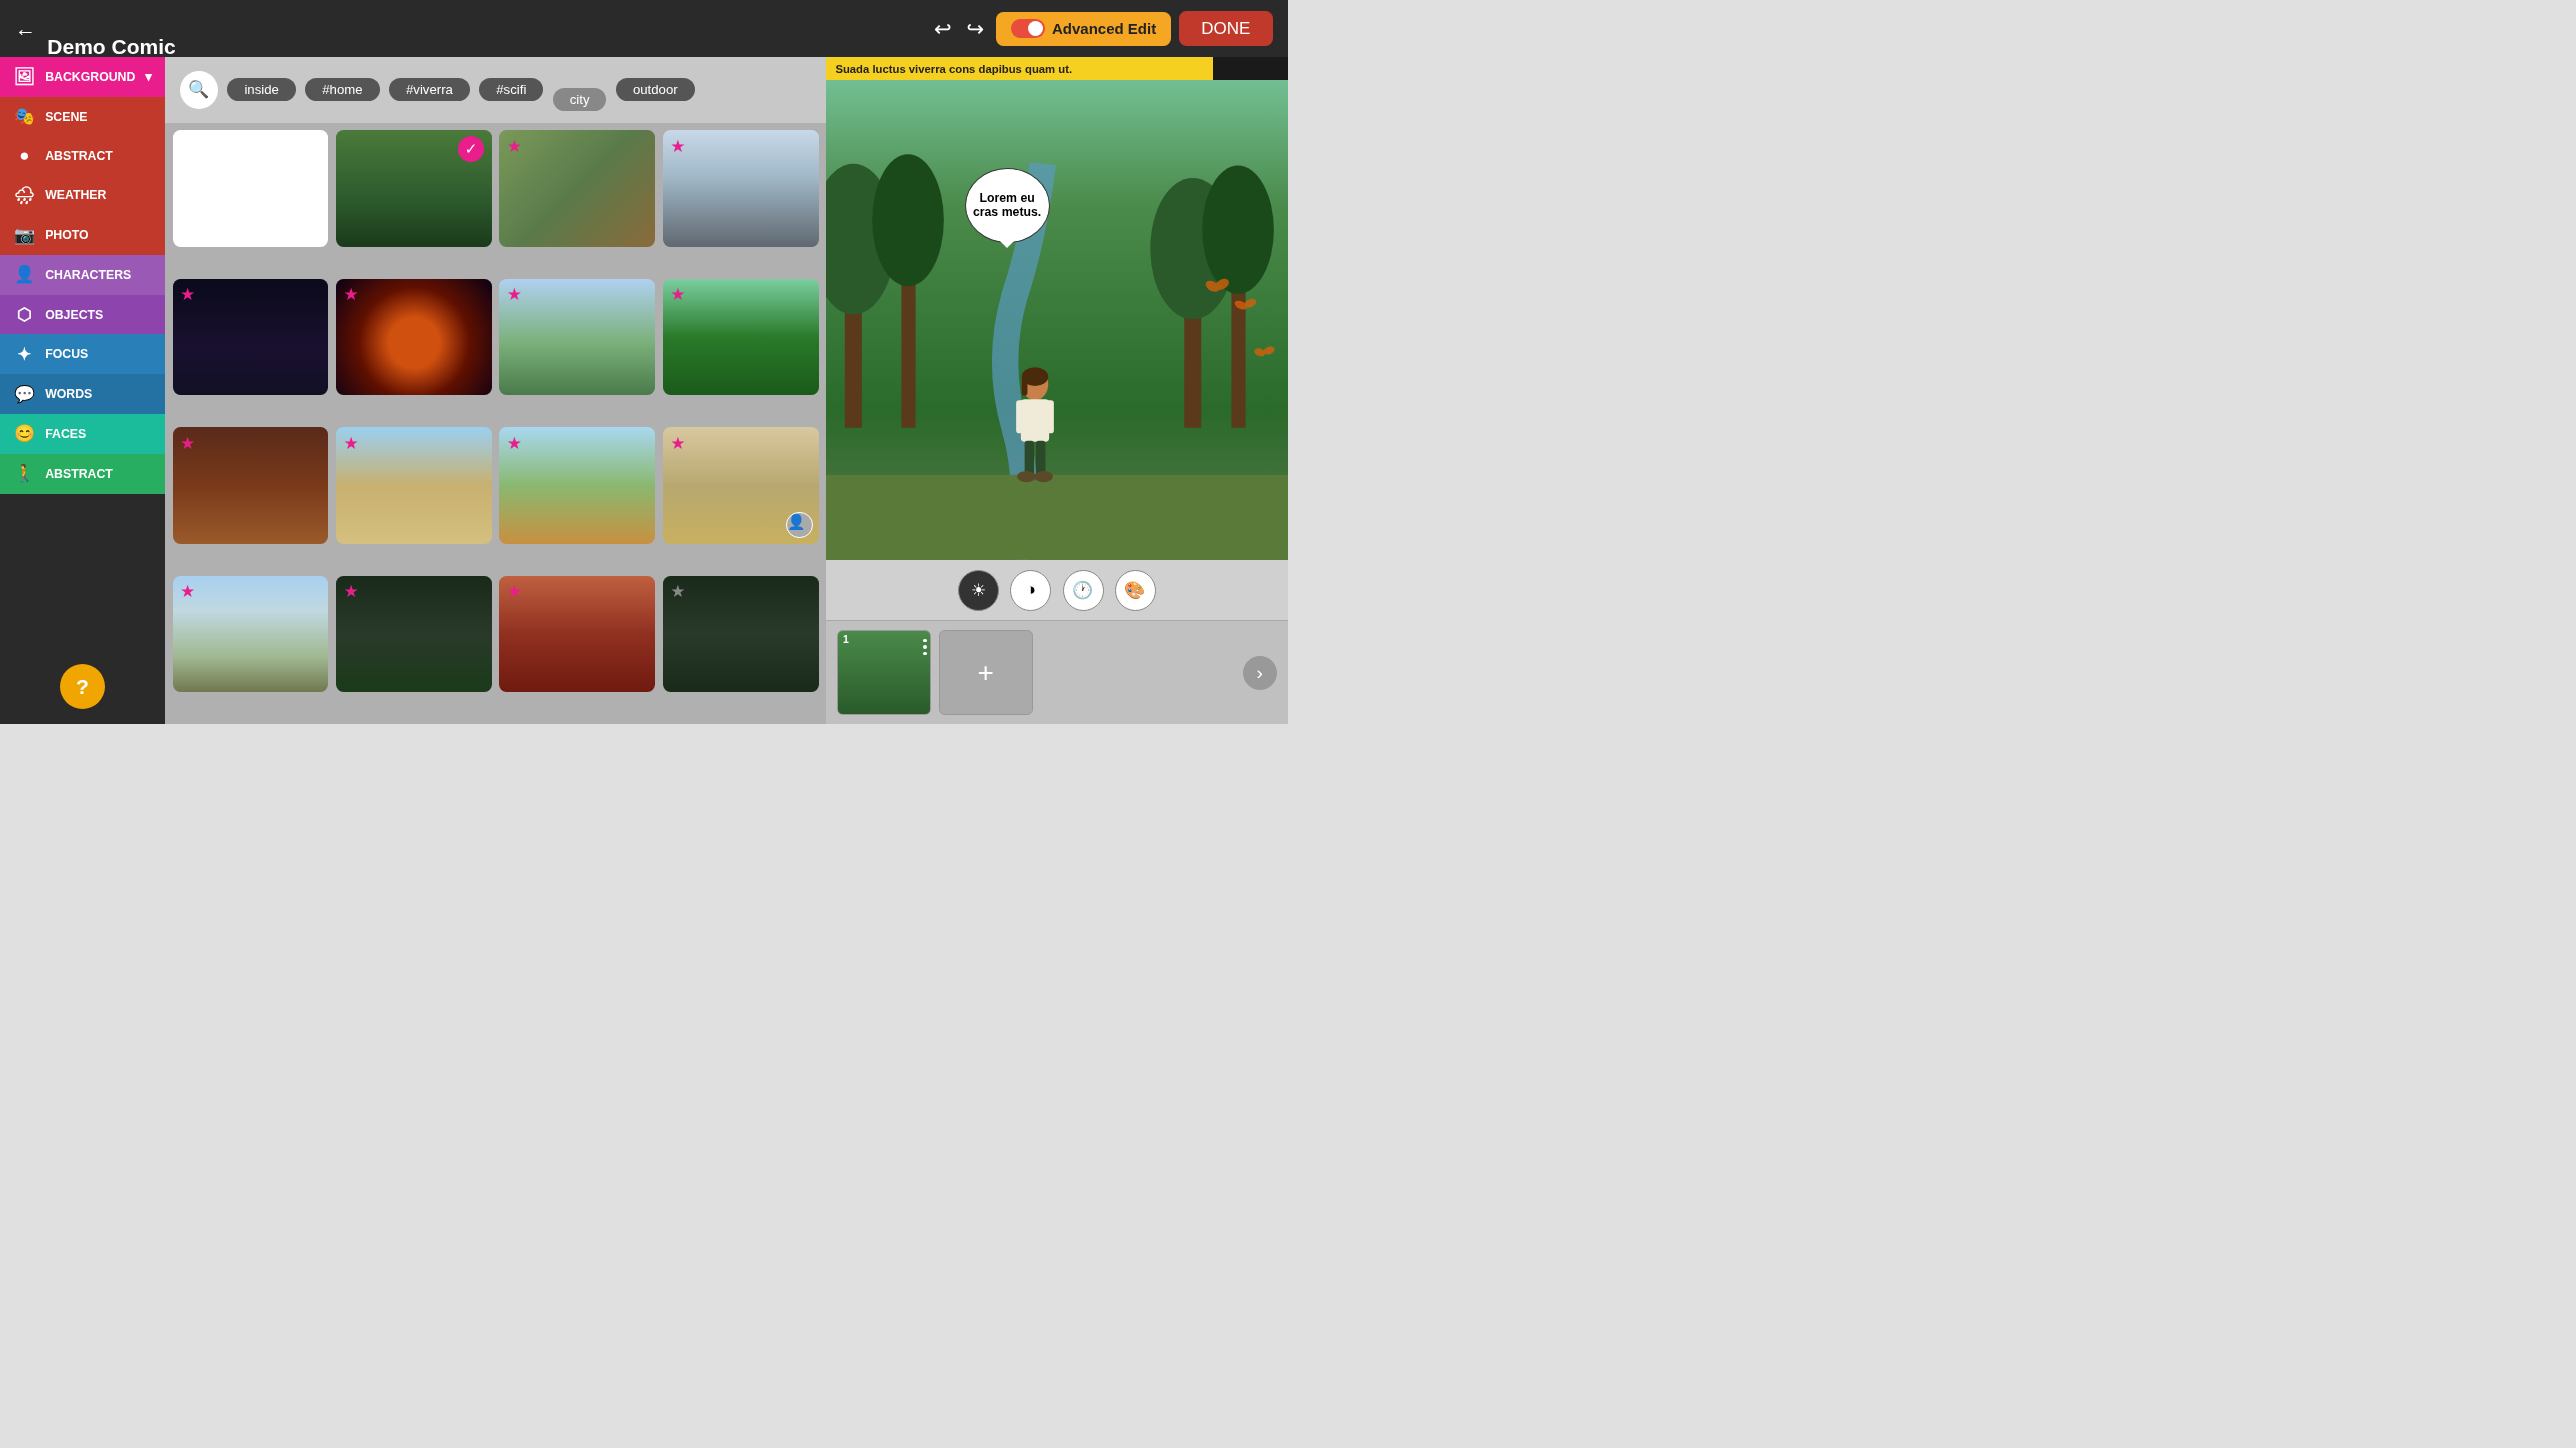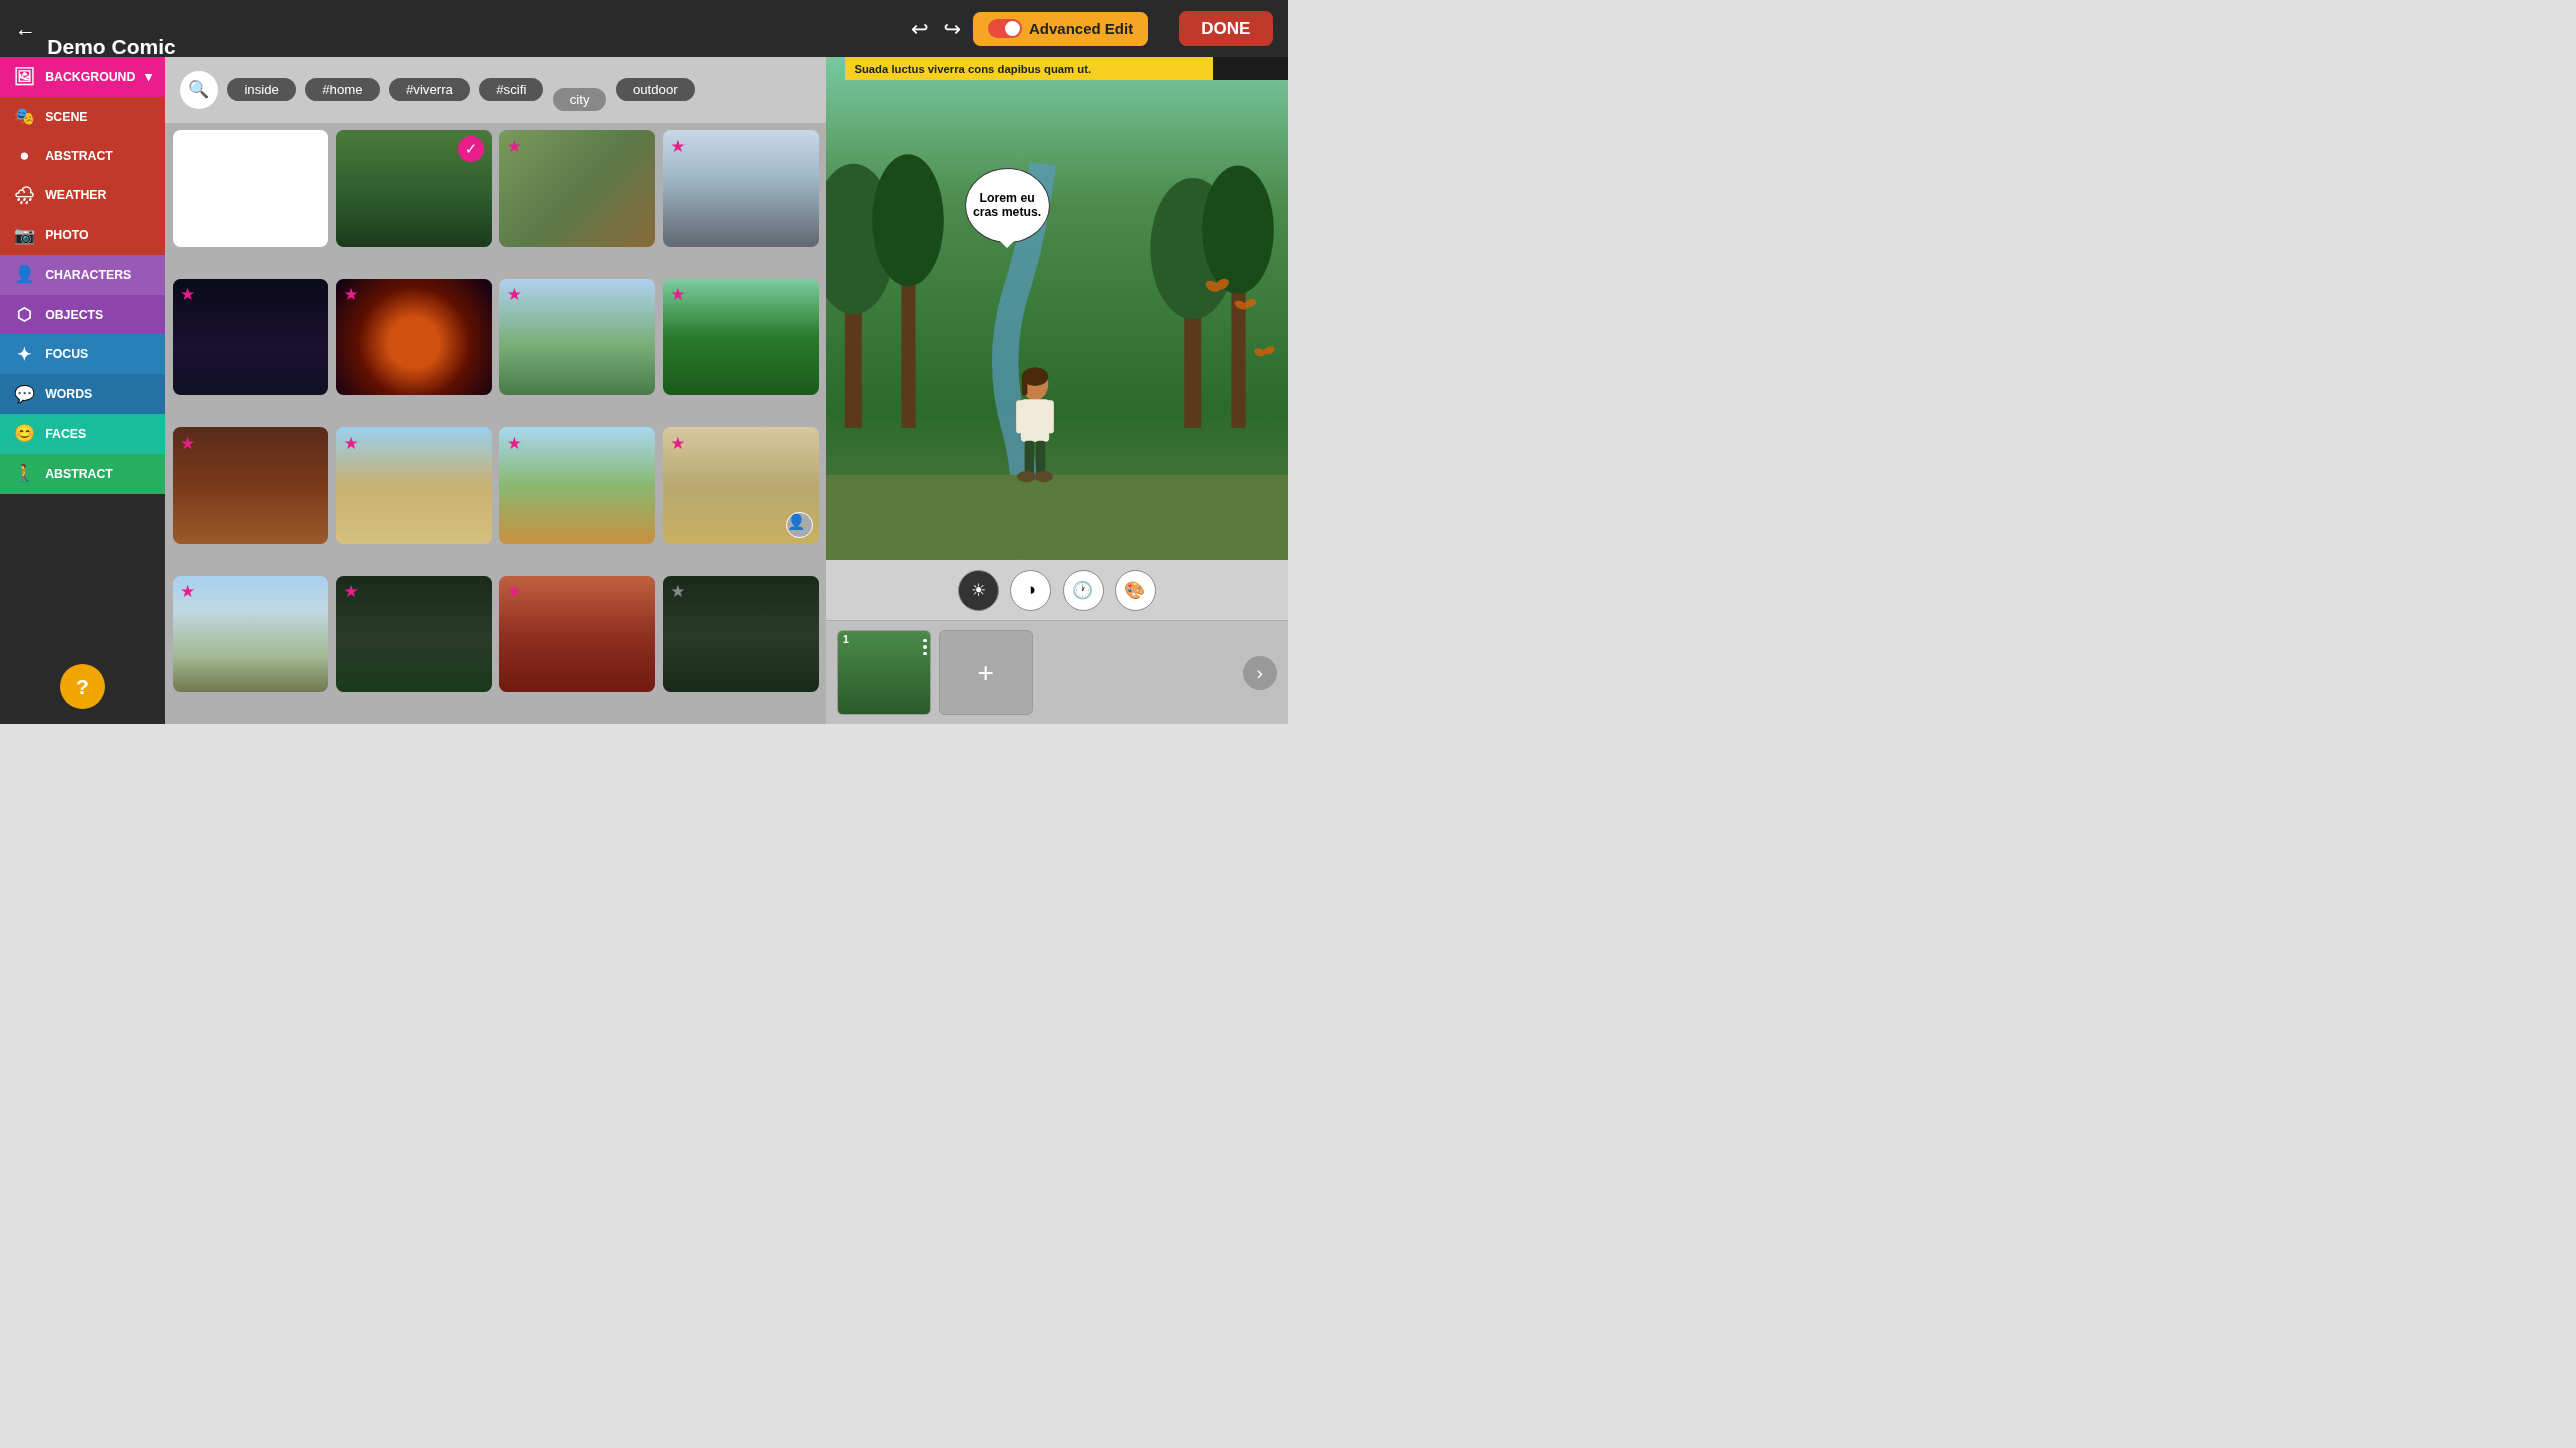--- a/index.html
+++ b/index.html
@@ -16,21 +16,21 @@
     .undo-btn, .redo-btn { background: none; border: none; color: white; font-size: 21px; cursor: pointer; padding: 3.8px; }
     .advanced-edit-btn {
       display: flex; align-items: center; gap: 7.5px;
       background: #f5a623; border: none; border-radius: 7.5px;
       padding: 7.5px 15px; cursor: pointer; font-size: 15px; font-weight: bold; color: #222;
     }
     .toggle-icon { width: 34px; height: 19px; background: #e74c3c; border-radius: 9.4px; position: relative; display: inline-block; }
     .toggle-icon::after { content: ''; position: absolute; right: 1.9px; top: 1.9px; width: 15px; height: 15px; background: white; border-radius: 50%; }
     .done-btn {
       background: #c0392b; border: none; border-radius: 7.5px;
-      padding: 7.5px 22.6px; color: white; font-size: 17px; font-weight: bold; cursor: pointer; margin-left: 23px;
+      padding: 7.5px 22.6px; color: white; font-size: 17px; font-weight: normal; cursor: pointer;
     }
 
     
     .main { display: flex; height: calc(724px - 57px); }
 
     
     .sidebar { width: 165px; display: flex; flex-direction: column; }
     .sidebar-item {
       display: flex; align-items: center; gap: 9.4px;
       padding: 9.4px 13.2px; cursor: pointer; color: white; font-weight: bold; font-size: 12.3px;
@@ -245,21 +245,21 @@
   </div>
 
   <div class="preview-panel">
 
     <div class="comic-preview">
       <div style="width:100%; height: 100%; position: relative; overflow: hidden;">
 
         <div style="width:100%; height:100%; background: linear-gradient(to bottom, #7ac8a0 0%, #4a8a4a 30%, #2a6a2a 70%, #5a7a4a 100%); position: relative;">
 
           <div style="position:absolute; top:0; left:0; right:0; display:flex; align-items:stretch; z-index:10;">
-            <div style="background:#f5d020; padding: 5.7px 9.4px; font-size:11.3px; font-weight:bold; color:#222; flex:1;margin-left:19px;">Suada luctus viverra cons dapibus quam ut.</div>
+            <div style="background:#f5d020; padding: 5.7px 9.4px; font-size:11.3px; font-weight:bold; color:#222; flex:1;">Suada luctus viverra cons dapibus quam ut.</div>
             <div style="background:#1a1a1a; width:75px;"></div>
           </div>
 
           <svg style="position:absolute; bottom:0; left:0; width:100%; height:85%;" viewBox="0 0 490 420" preserveAspectRatio="xMidYMax meet">
 
             <path d="M 200 420 Q 220 350 200 280 Q 180 210 200 140 Q 220 80 230 0" stroke="#5a9ac0" stroke-width="28" fill="none" opacity="0.7"></path>
 
             <rect x="0" y="330" width="490" height="90" fill="#5a7a3a"></rect>
 
             <rect x="20" y="80" width="18" height="200" fill="#5a3a1a"></rect>

